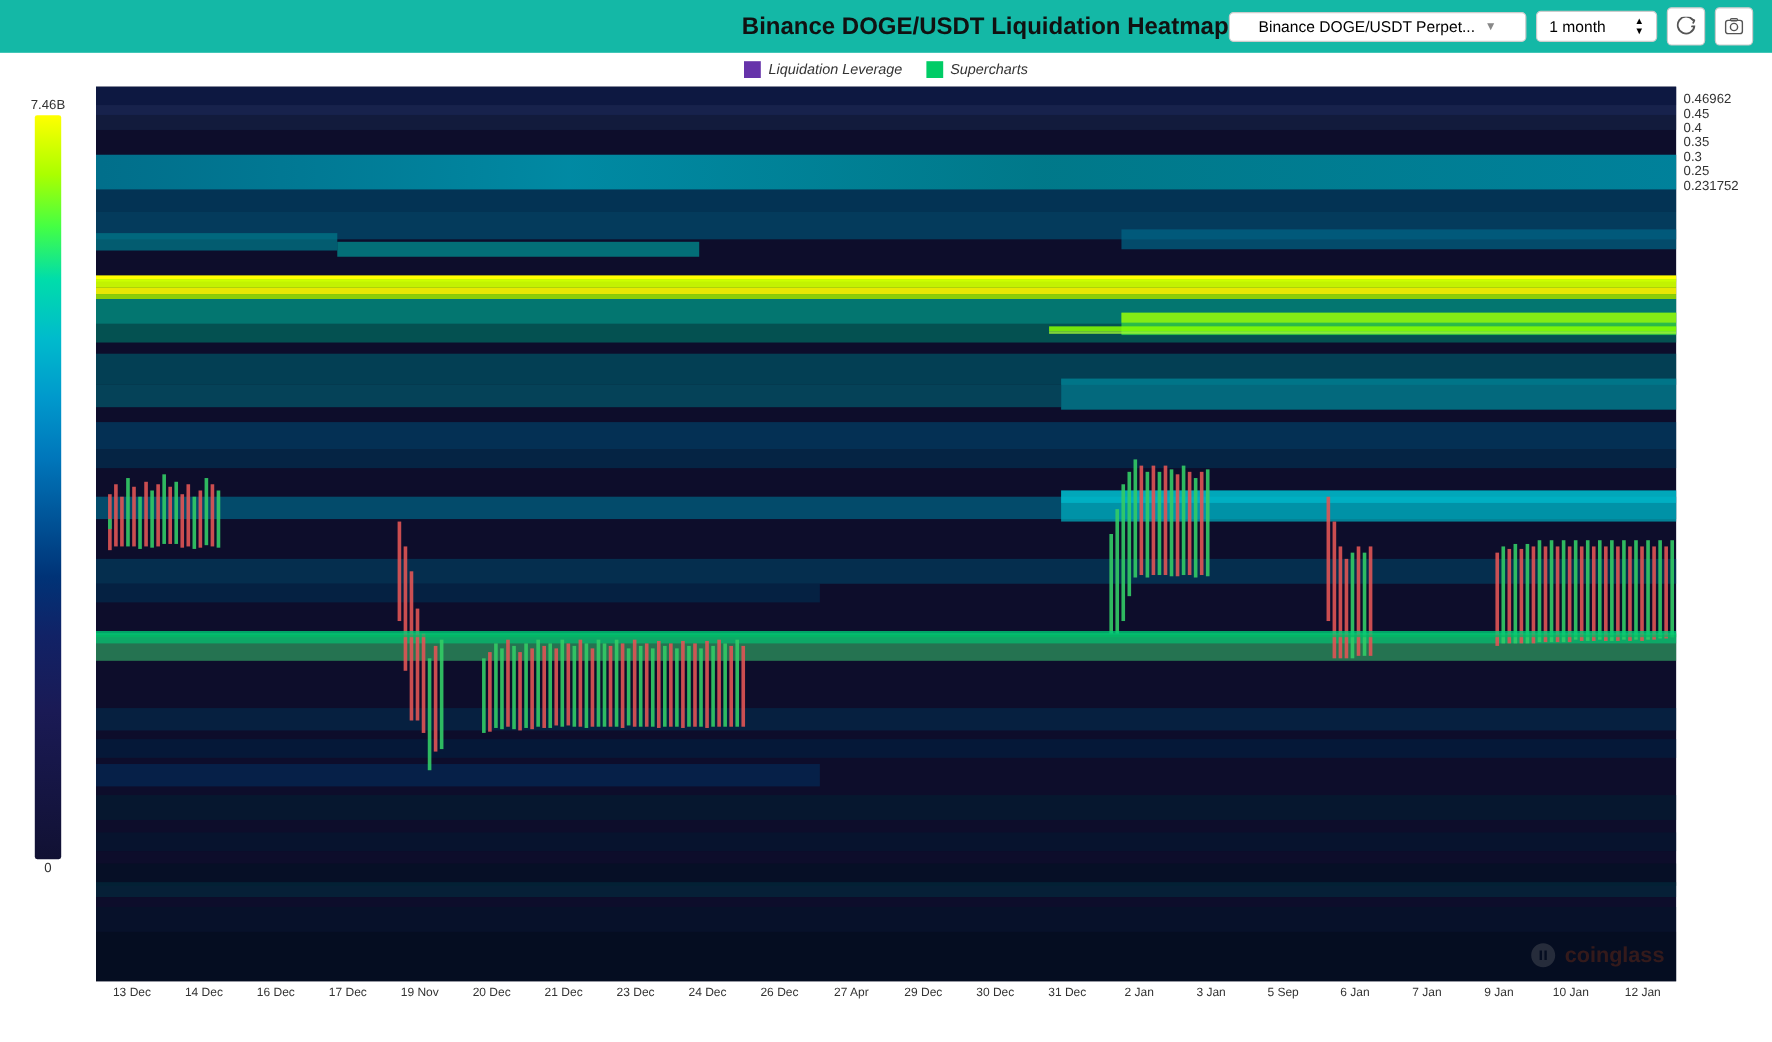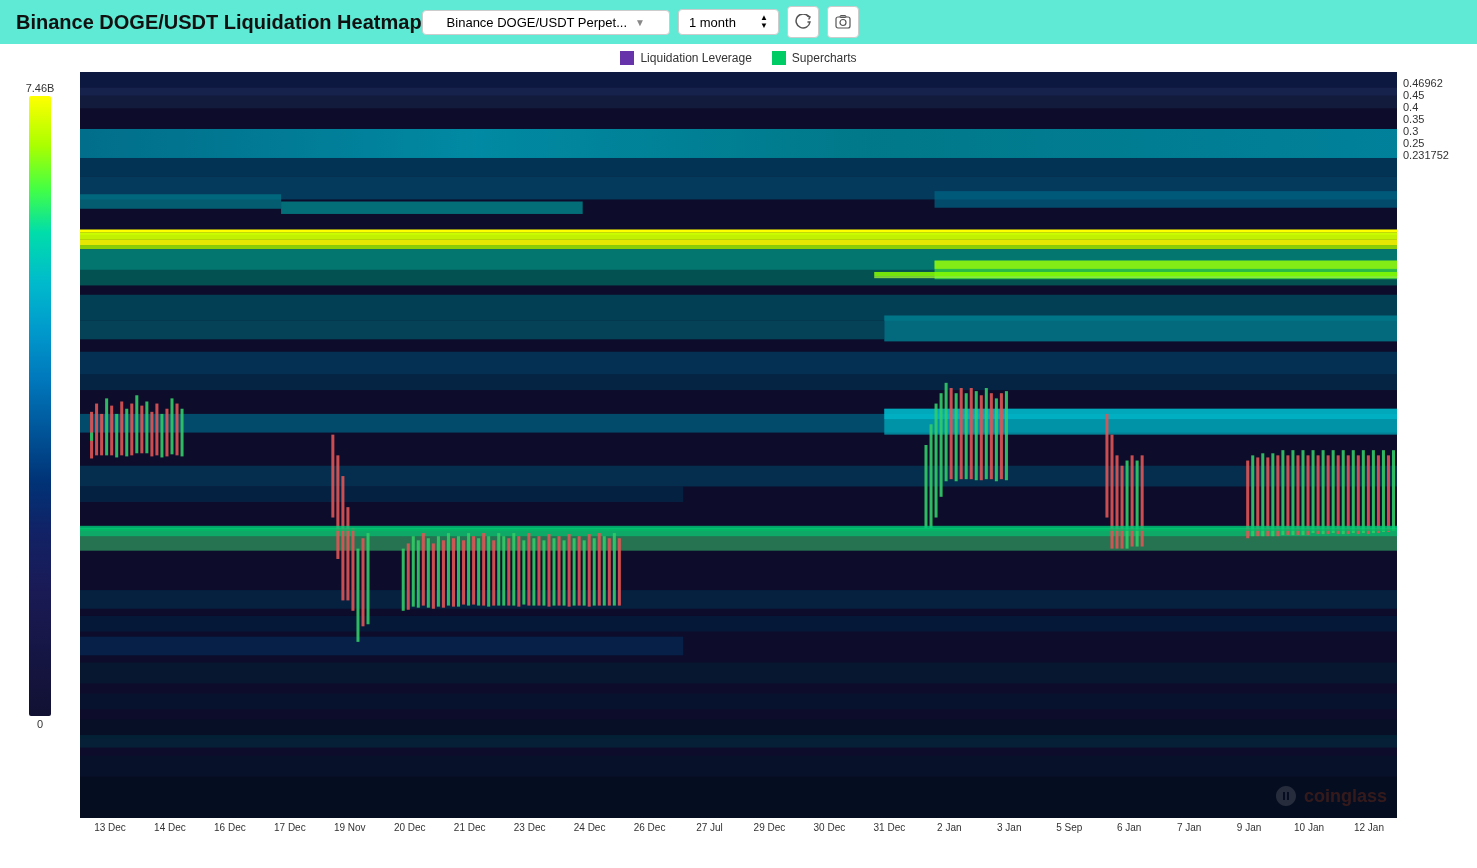--- a/index.html
+++ b/index.html
@@ -9,24 +9,24 @@
       width: 1477px;
       height: 868px;
       overflow: hidden;
       position: relative;
     }
 
     
     .header {
       display: flex;
       align-items: center;
-      justify-content: flex-start;
+      justify-content: flex-end;
       padding: 8px 16px;
       height: 44px;
-      background: #5eead4;
+      background: #14b8a6;
     }
     .page-title {
       font-size: 20px;
       font-weight: 700;
       color: #111;
     }
     .header-controls {
       display: flex;
       align-items: center;
       gap: 8px;
@@ -79,20 +79,21 @@
       justify-content: center;
       gap: 20px;
       height: 28px;
       font-size: 12px;
       color: #333;
     }
     .legend-item {
       display: flex;
       align-items: flex-start;
       gap: 6px;
+      font-style: italic;
     }
     .legend-color {
       width: 14px;
       height: 14px;
     }
 
     
     .chart-container {
       position: relative;
       width: 1477px;
@@ -506,21 +507,21 @@
     <span class="x-label">13 Dec</span>
     <span class="x-label">14 Dec</span>
     <span class="x-label">16 Dec</span>
     <span class="x-label">17 Dec</span>
     <span class="x-label">19 Nov</span>
     <span class="x-label">20 Dec</span>
     <span class="x-label">21 Dec</span>
     <span class="x-label">23 Dec</span>
     <span class="x-label">24 Dec</span>
     <span class="x-label">26 Dec</span>
-    <span class="x-label">27 Jul</span>
+    <span class="x-label">27 Apr</span>
     <span class="x-label">29 Dec</span>
     <span class="x-label">30 Dec</span>
     <span class="x-label">31 Dec</span>
     <span class="x-label">2 Jan</span>
     <span class="x-label">3 Jan</span>
     <span class="x-label">5 Sep</span>
     <span class="x-label">6 Jan</span>
     <span class="x-label">7 Jan</span>
     <span class="x-label">9 Jan</span>
     <span class="x-label">10 Jan</span>

